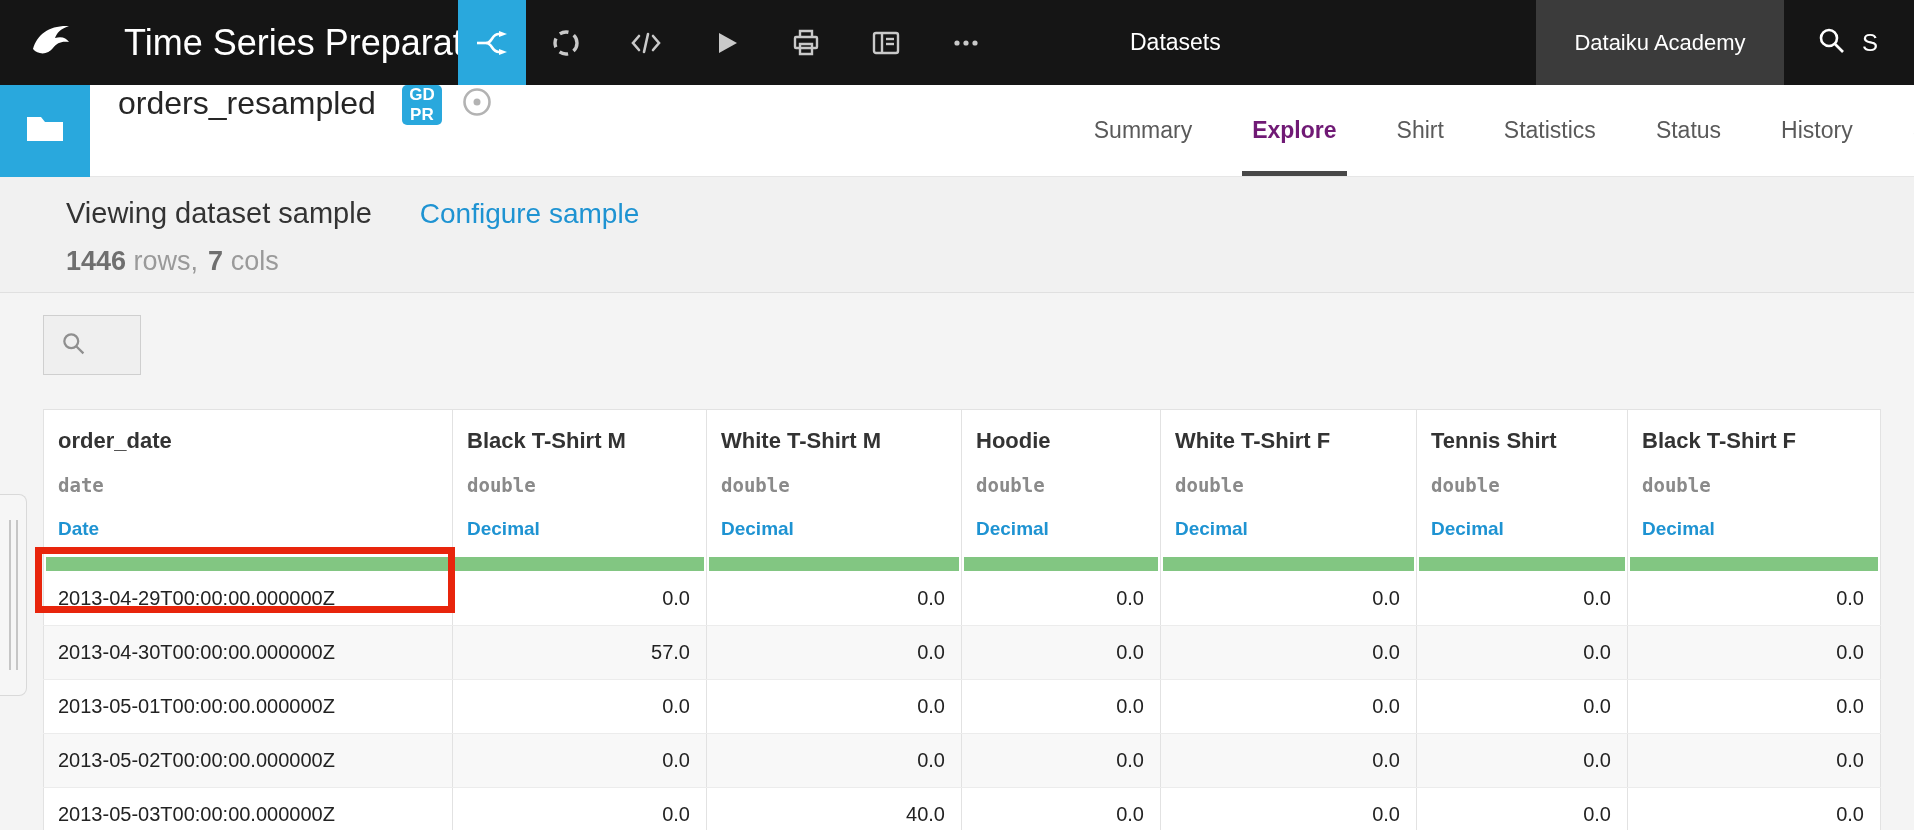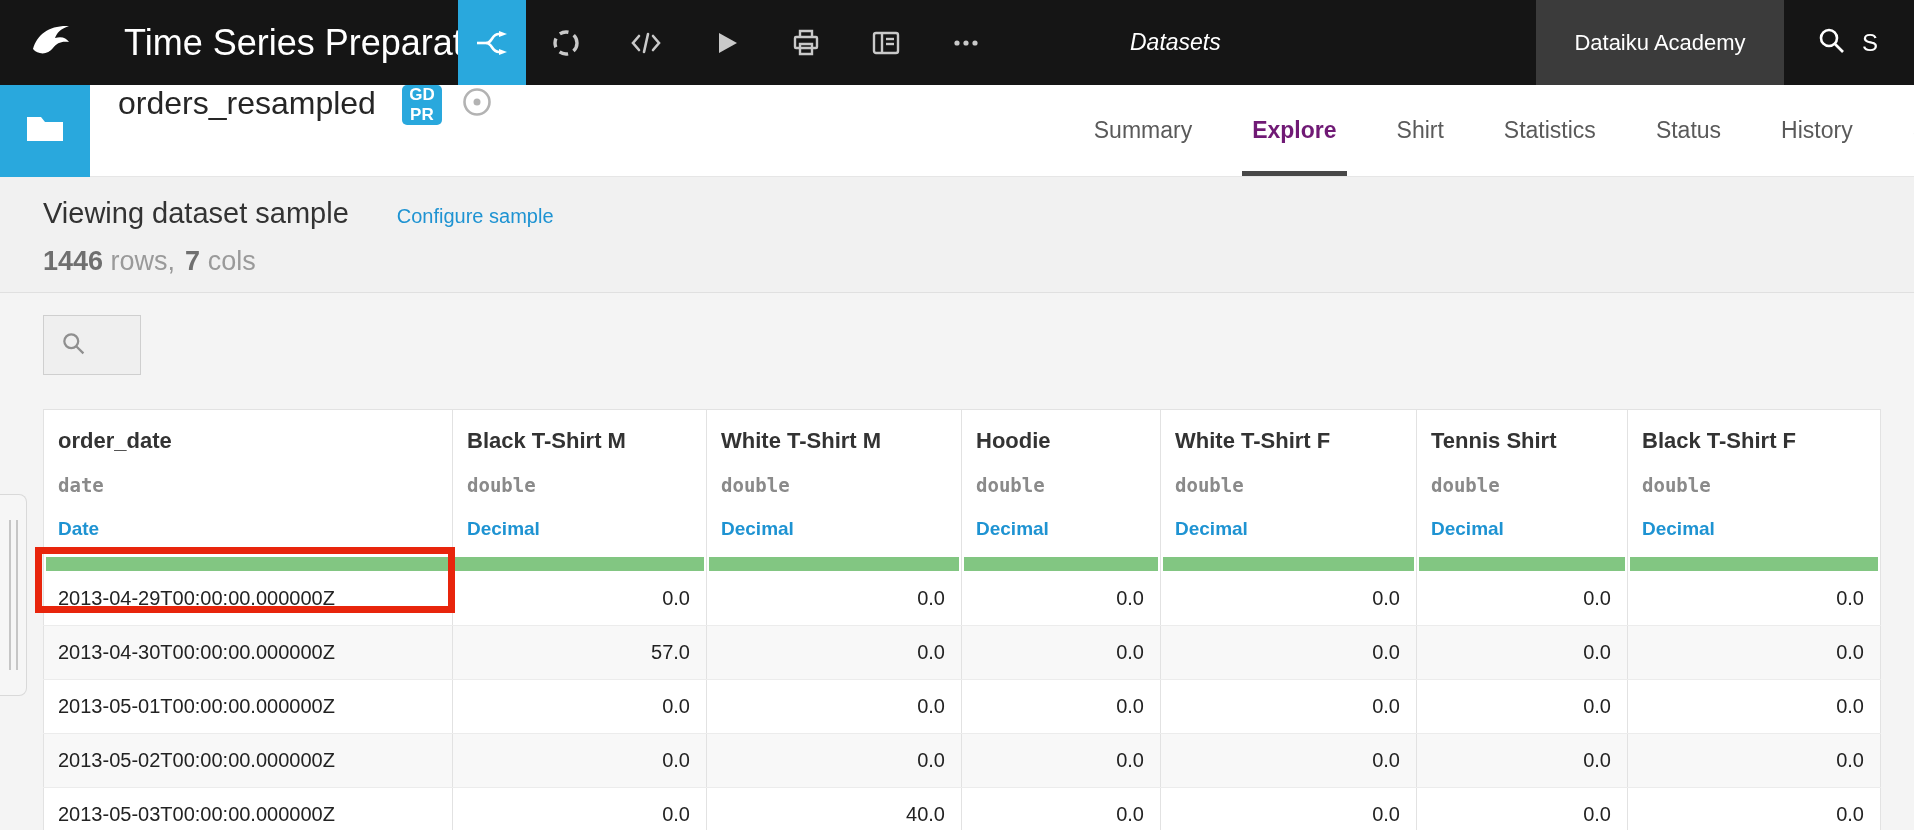--- a/index.html
+++ b/index.html
@@ -11,42 +11,42 @@
     overflow: hidden;
   }
 
   
   .topnav { height: 85px; background: #151515; display: flex; align-items: stretch; position: relative; }
   .logo { width: 100px; display: flex; align-items: center; justify-content: center; cursor: pointer; }
   .project-title { width: 358px; padding-left: 24px; display: flex; align-items: center; color: #fff; font-size: 36px; font-weight: 400; cursor: pointer; white-space: nowrap; }
   .nav-tile { width: 68px; display: flex; align-items: center; justify-content: center; cursor: pointer; }
   .nav-tile.active { background: #29a8dd; }
   .nav-icon { width: 80px; display: flex; align-items: center; justify-content: center; cursor: pointer; }
-  .nav-section { margin-left: 124px; display: flex; align-items: center; color: #fff; font-size: 23px; position: relative; cursor: pointer; white-space: nowrap; font-style: italic; }
+  .nav-section { margin-left: 124px; display: flex; align-items: center; color: #fff; font-size: 23px; position: relative; cursor: pointer; white-space: nowrap; }
   .nav-caret { position: absolute; bottom: -10px; left: 50%; transform: translateX(-50%); width: 0; height: 0;
     border-left: 10px solid transparent; border-right: 10px solid transparent; border-bottom: 10px solid #6e6e6e; }
   .academy { margin-left: auto; width: 248px; background: #3b3b3b; color: #fff; display: flex; align-items: center; justify-content: center; font-size: 22px; cursor: pointer; white-space: nowrap; }
   .nav-search { display: flex; align-items: center; padding-left: 32px; gap: 16px; color: #fff; font-size: 24px; min-width: 130px; cursor: pointer; }
 
   
   .ds-header { height: 92px; background: #fff; display: flex; align-items: flex-start; position: relative; border-bottom: 1px solid #e6e6e6; }
   .ds-icon { width: 90px; height: 92px; background: #29a8dd; display: flex; align-items: center; justify-content: center; flex: none; }
   .ds-title { margin-left: 28px; font-size: 32px; color: #262626; font-weight: 500; white-space: nowrap; }
   .gdpr { margin-left: 26px; width: 40px; height: 40px; border-radius: 5px; background: #29a8dd; color: #fff; font-size: 17px; font-weight: 700; display: flex; flex-direction: column; align-items: center; justify-content: center; line-height: 1.15; flex: none; }
   .compass { margin-left: 18px; display: flex; align-items: center; cursor: pointer; }
   .tabs { position: absolute; right: -16px; top: 0; height: 100%; display: flex; gap: 56px; }
   .tab { display: flex; align-items: center; font-size: 23px; color: #5a5a5a; cursor: pointer; position: relative; padding: 0 2px; white-space: nowrap; }
   .tab.active { color: #701a75; font-weight: 700; }
   .tab.active::after { content: ""; position: absolute; left: -8px; right: -8px; bottom: 0; height: 5px; background: #484848; }
 
   
-  .sample-bar { height: 116px; background: #f1f1f1; padding: 20px 0 0 43px; border-bottom: 1px solid #e0e0e0; }
+  .sample-bar { height: 116px; background: #f1f1f1; padding: 20px 0 0 66px; border-bottom: 1px solid #e0e0e0; }
   .sample-top { display: flex; align-items: baseline; gap: 48px; }
   .sample-heading { font-size: 29px; color: #333; font-weight: 500; }
-  .sample-link { font-size: 20px; color: #1e93d2; cursor: pointer; }
+  .sample-link { font-size: 28px; color: #1e93d2; cursor: pointer; }
   .sample-counts { margin-top: 16px; font-size: 27px; color: #9a9a9a; }
   .sample-counts .cnt { color: #6f6f6f; font-weight: 700; }
   .sample-counts .sep { margin-left: 10px; }
 
   
   .explore { position: relative; height: 537px; background: #f4f4f4; padding: 22px 0 0 43px; }
   .search-box { width: 98px; height: 60px; border: 1px solid #cfcfcf; background: #efefef; display: flex; align-items: center; padding-left: 16px; cursor: text; }
 
   .table-wrap { margin-top: 34px; }
   table.data-table { border-collapse: collapse; table-layout: fixed; background: #fff; border-left: 1px solid #e2e2e2; border-top: 1px solid #e2e2e2; }

